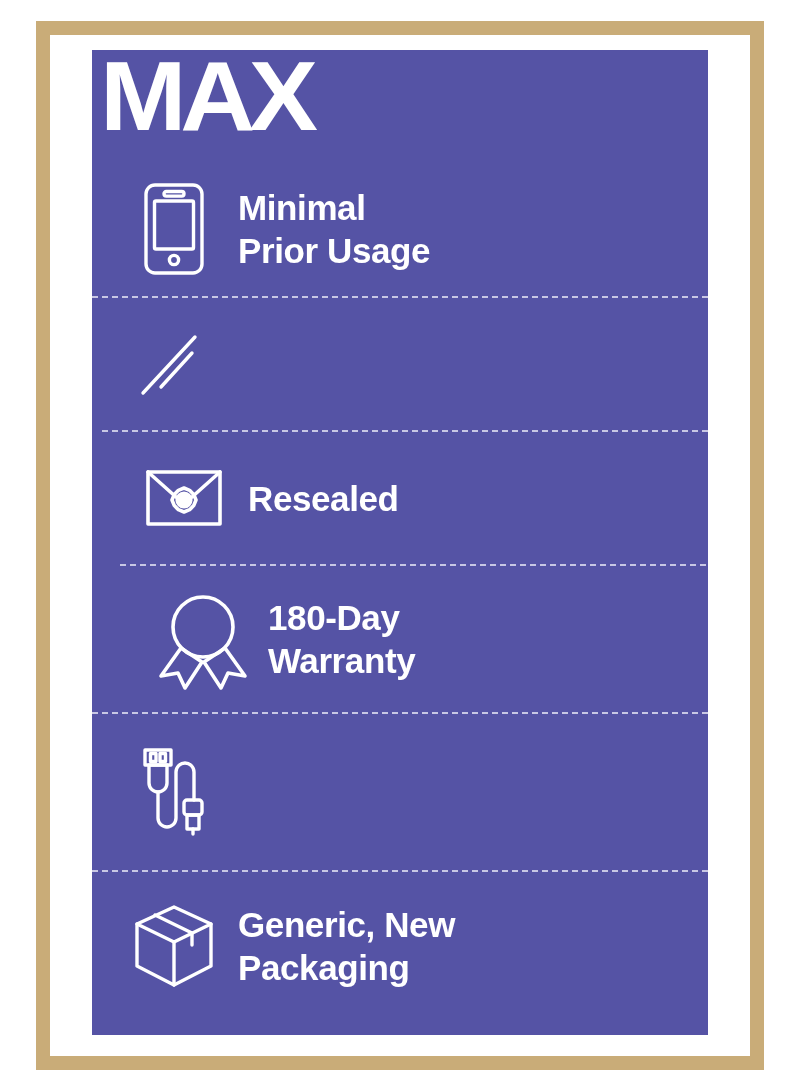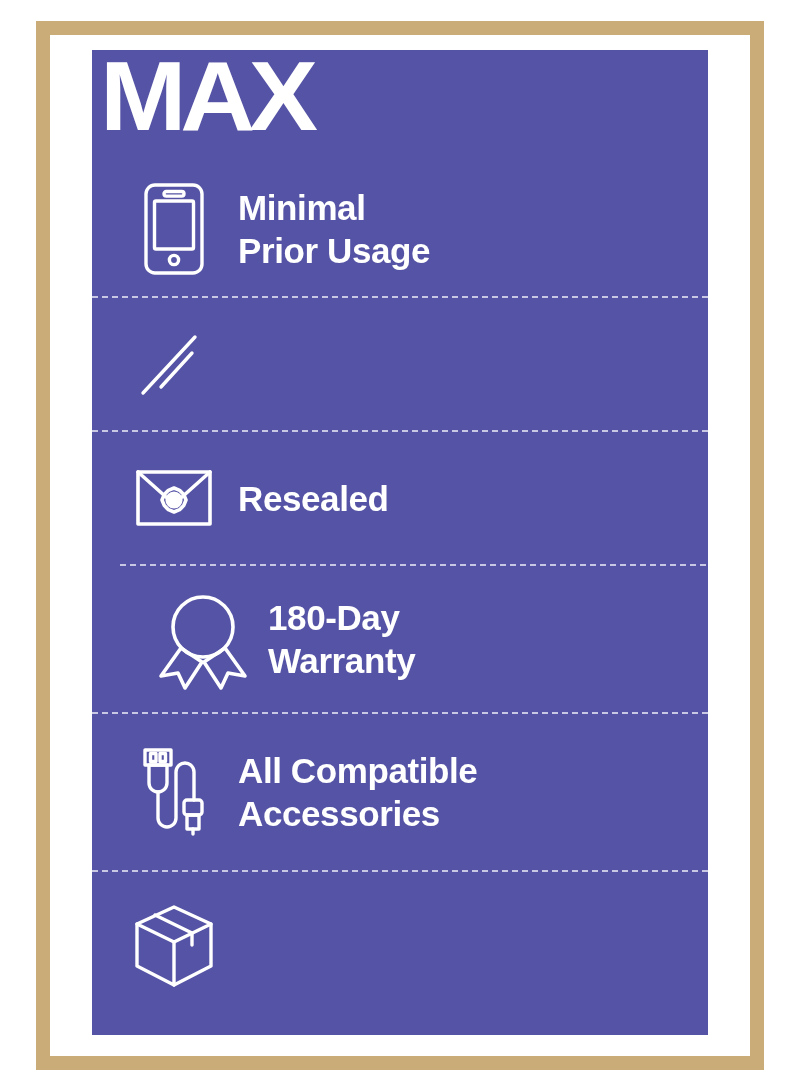--- a/index.html
+++ b/index.html
@@ -90,21 +90,21 @@
     font-weight:bold;
     font-size:35px;
     line-height:43px;
     letter-spacing:-0.4px;
     white-space:pre-line;
   }
 
   
   #row-0 { height:134px; }
   #row-1 { height:134px; }
-  #row-2 { height:134px; }
+  #row-2 { height:134px;margin-left:10px; }
   #row-3 { height:148px;margin-left:28px; }
   #row-4 { height:158px; }
   #row-5 { height:150px; }
 </style>
 </head>
 <body>
 
 <div id="poster">
 
   <div id="gold-frame"></div>
@@ -172,30 +172,30 @@
             <rect x="22" y="9.5" width="5.5" height="8"></rect>
             <path d="M11 21 h18 v18 a9 9 0 0 1 -9 9 a9 9 0 0 1 -9 -9 Z"></path>
             <path d="M20 48 v26 a9 9 0 0 0 9 9 a9 9 0 0 0 9 -9 V28
                      a9 9 0 0 1 9 -9 a9 9 0 0 1 9 9 v28"></path>
 
             <rect x="46" y="56" width="18" height="15" rx="3" ry="3"></rect>
             <rect x="49" y="71" width="12" height="14"></rect>
             <line x1="55" y1="85" x2="55" y2="90"></line>
           </svg>
         </div>
-        <div class="row-label">All Compatible
-Accessories</div>
       </div>
 
       <div class="row" id="row-5">
         <div class="row-icon">
           <svg width="86" height="90" viewBox="0 0 86 90" fill="none" stroke="#ffffff" stroke-width="3.4" stroke-linecap="round" stroke-linejoin="round">
             <path d="M43 6 L80 23 L43 41 L6 23 Z"></path>
             <path d="M6 23 V65 L43 84 V41"></path>
             <path d="M80 23 V65 L43 84"></path>
             <path d="M24 14 L61 32 v12"></path>
           </svg>
         </div>
+        <div class="row-label">Generic, New
+Packaging</div>
       </div>
 
     </div>
   </div>
 </div>
 
 </body></html>

